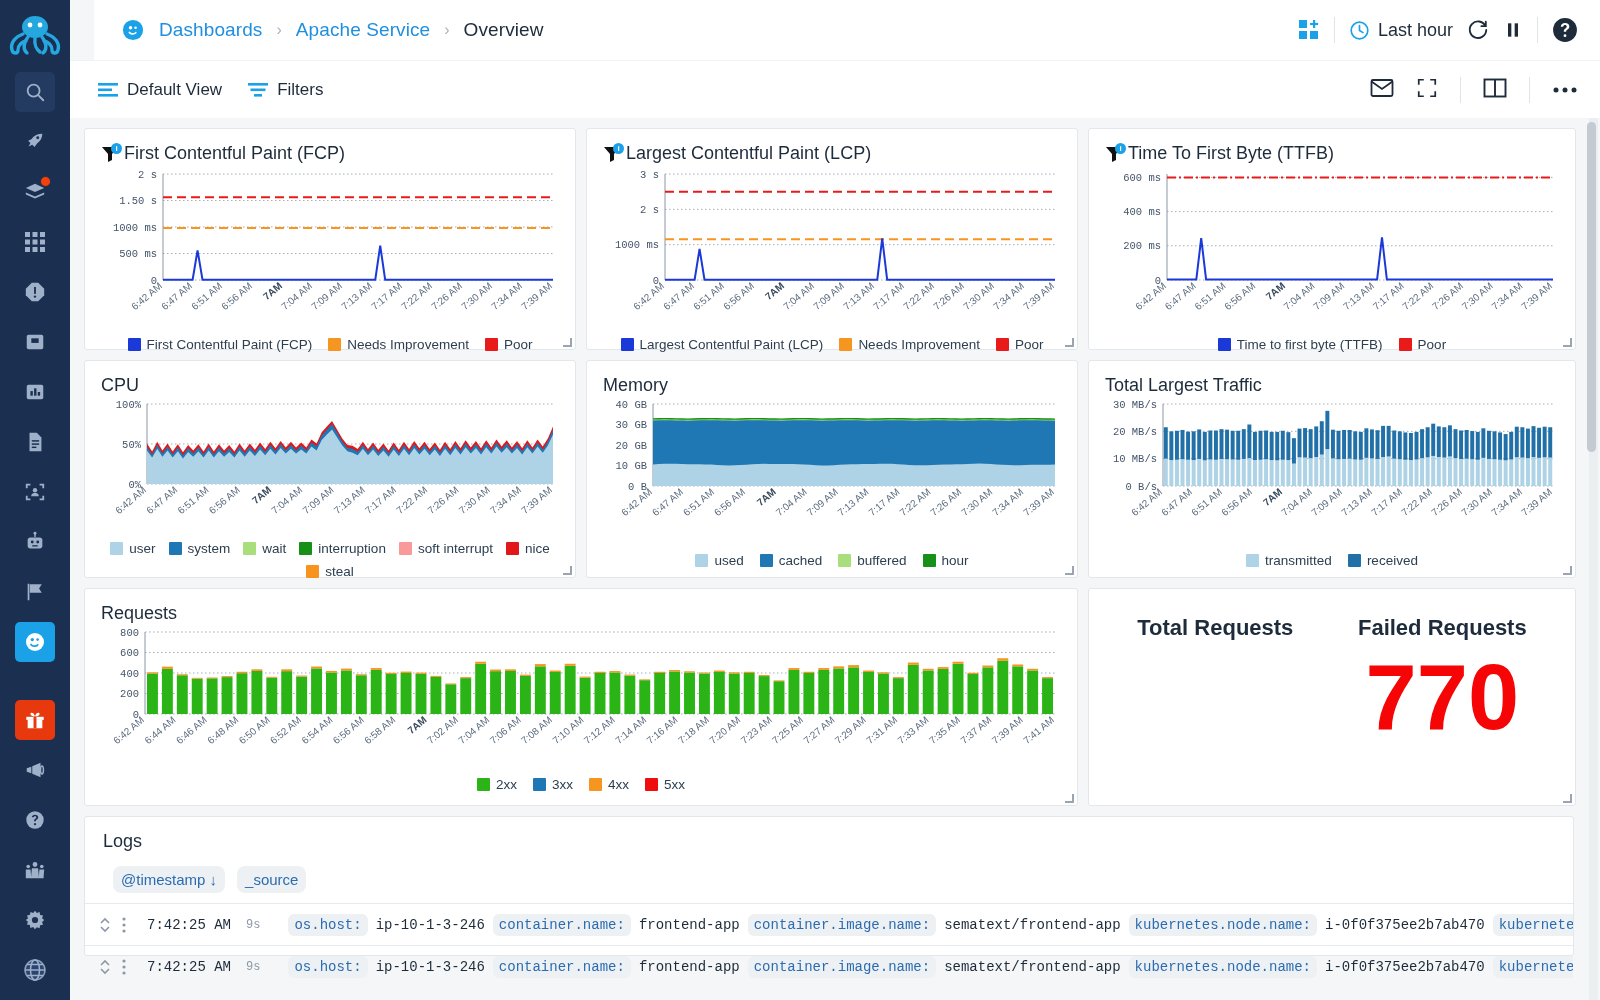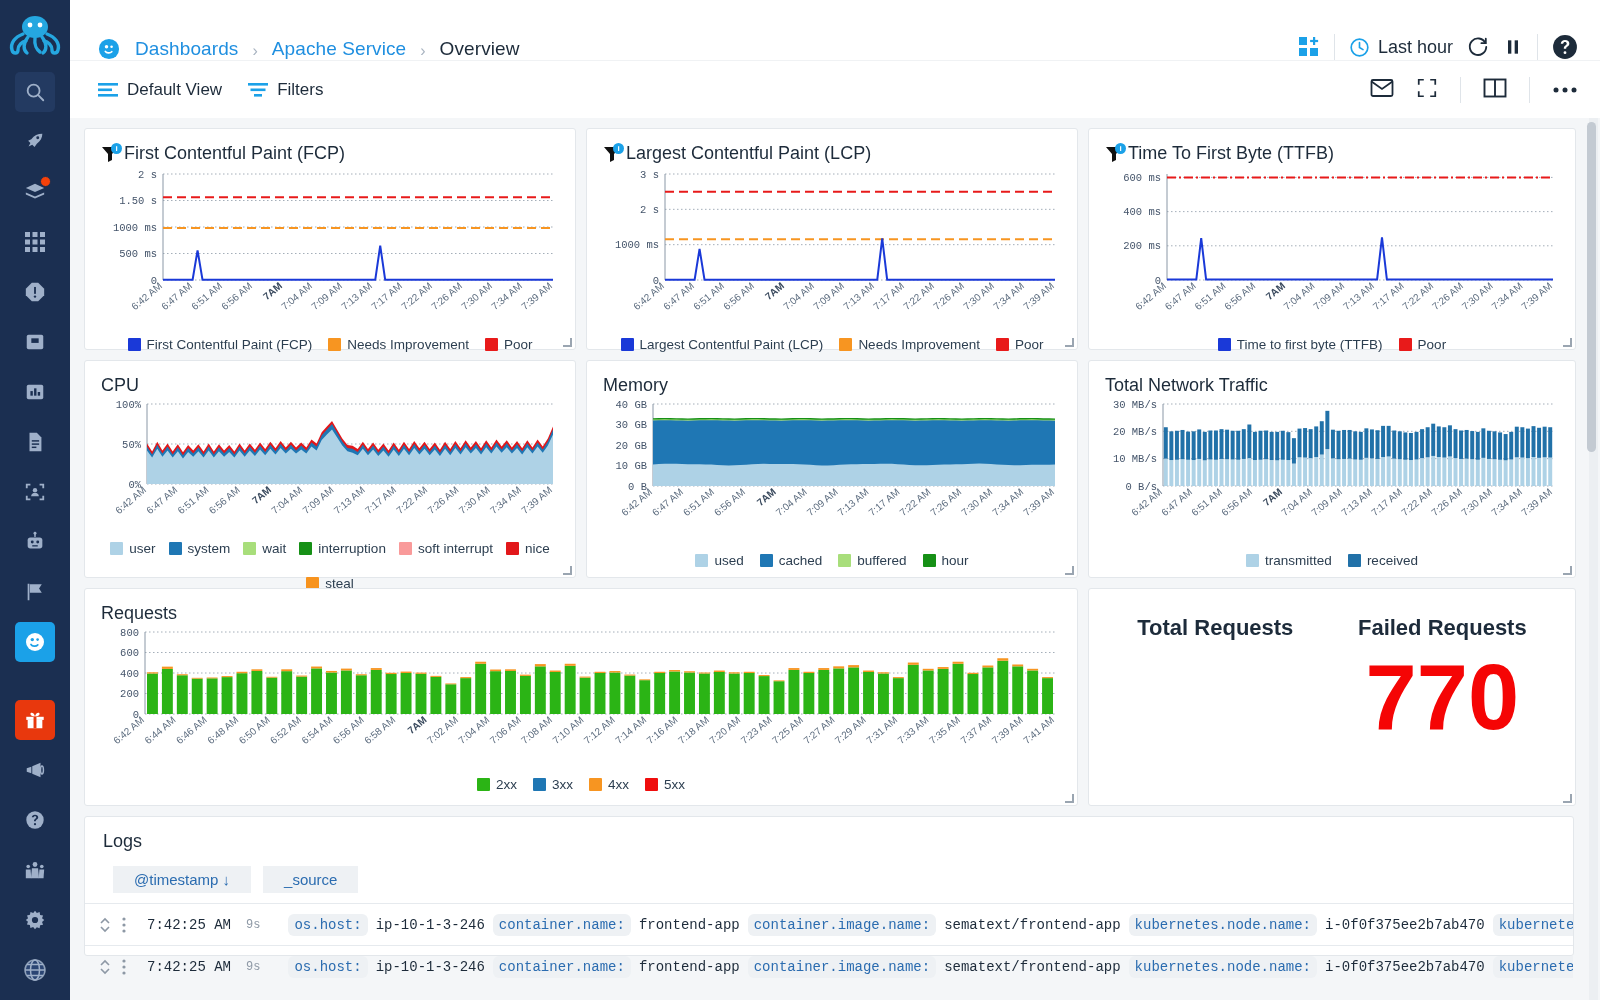--- a/index.html
+++ b/index.html
@@ -30,22 +30,22 @@
   .side-ic.gift { background: #e8380d; color: #fff; }
   .dot-badge {
     position: absolute; top: 4px; right: 4px; width: 11px; height: 11px;
     border-radius: 50%; background: #f4410a; border: 1px solid #1b2f51;
   }
   .side-spacer { flex: 1 1 auto; }
 
   
   .main { flex: 1 1 auto; display: flex; flex-direction: column; background: #f4f6f8; min-width:0;}
   .topbar {
-    background: #ffffff; height: 60px; display: flex; align-items: flex-end;
-    padding: 0 22px 0 28px; gap: 10px;
+    background: #ffffff; height: 60px; display: flex; align-items: center;
+    padding: 0 22px 0 28px; gap: 10px; margin-left: 24px;
   }
   .crumb-logo { width: 22px; height: 22px; flex:0 0 22px; margin-right: 5px;}
   .crumb {
     font-size: 19px; color: #1f8fe0; letter-spacing: .1px;
   }
   .crumb.current { color: #1d2b3a; }
   .crumb-sep { color: #a9b4c1; font-size: 16px; padding: 0 4px; }
   .top-right { margin-left: auto; display: flex; align-items: center; gap: 14px; }
   .vdiv { width: 1px; height: 26px; background: #dfe4e9; }
   .tr-icon { color: #1d2b3a; display:flex; align-items:center; }
@@ -86,21 +86,21 @@
   
   .bignum-panel { display: flex; justify-content: space-around; padding-top: 26px; }
   .stat { text-align: center; }
   .stat-label { font-size: 22px; font-weight: bold; color: #1d2b3a; }
   .stat-val { font-size: 72px; font-weight: bold; line-height: 1.25; margin-top: 22px; }
   .stat-val .unit { font-size: 26px; font-weight: bold; vertical-align: baseline;}
 
   
   .logs-panel { padding-bottom: 0; }
   .logs-head { display: flex; align-items: center; gap: 12px; padding: 14px 0 10px 28px; }
-  .chip { background: #eef1f4; border-radius: 0; padding: 5px 21px; font-size: 15px; color: #2b6cb0; }
+  .chip { background: #eef1f4; border-radius: 8px; padding: 5px 8px; font-size: 15px; color: #2b6cb0; }
   .log-row {
     display: flex; align-items: center; gap: 10px; height: 42px;
     border-top: 1px solid #e6eaee; font-family: "Liberation Mono", monospace;
     font-size: 14px; white-space: nowrap; overflow: hidden;
   }
   .lr-ctrl { color: #8d98a5; display: flex; align-items: center; }
   .lr-time { color: #1d2b3a; }
   .lr-sub { color: #8d98a5; font-size: 12px;}
   .kv-key { background: #eef1f4; color: #2b6cb0; padding: 3px 6px; border-radius: 6px; }
   .kv-val { color: #1d2b3a; }
@@ -577,21 +577,21 @@
                 <text x="0" y="0" font-size="10" fill="#5b6b7e" font-family="&quot;Liberation Sans&quot;, sans-serif" transform="translate(327.0769230769231,95) rotate(-40)" text-anchor="end">7:22 AM</text>
                 <text x="0" y="0" font-size="10" fill="#5b6b7e" font-family="&quot;Liberation Sans&quot;, sans-serif" transform="translate(358.3076923076923,95) rotate(-40)" text-anchor="end">7:26 AM</text>
                 <text x="0" y="0" font-size="10" fill="#5b6b7e" font-family="&quot;Liberation Sans&quot;, sans-serif" transform="translate(389.53846153846155,95) rotate(-40)" text-anchor="end">7:30 AM</text>
                 <text x="0" y="0" font-size="10" fill="#5b6b7e" font-family="&quot;Liberation Sans&quot;, sans-serif" transform="translate(420.7692307692308,95) rotate(-40)" text-anchor="end">7:34 AM</text>
                 <text x="0" y="0" font-size="10" fill="#5b6b7e" font-family="&quot;Liberation Sans&quot;, sans-serif" transform="translate(452,95) rotate(-40)" text-anchor="end">7:39 AM</text>
                 <polygon points="46,88 46,47.400000000000006 51.139240506329116,55.4 56.278481012658226,45.8 61.41772151898734,54.6 66.55696202531645,47.400000000000006 71.69620253164557,55.4 76.83544303797468,48.199999999999996 81.9746835443038,56.2 87.1139240506329,49 92.25316455696202,54.6 97.39240506329114,48.199999999999996 102.53164556962025,55.4 107.67088607594937,47.400000000000006 112.81012658227849,55.4 117.9493670886076,48.199999999999996 123.0886075949367,54.6 128.2278481012658,49 133.36708860759495,55.4 138.50632911392404,47.400000000000006 143.64556962025318,54.6 148.78481012658227,47.400000000000006 153.9240506329114,53.8 159.0632911392405,46.6 164.20253164556962,53 169.34177215189874,45.8 174.48101265822785,52.2 179.62025316455697,45 184.7594936708861,51.4 189.8987341772152,45.8 195.0379746835443,51.4 200.1772151898734,46.6 205.31645569620252,51.4 210.45569620253164,43.4 215.59493670886076,47.400000000000006 220.73417721518987,36.2 225.873417721519,30.599999999999994 231.0126582278481,25 236.15189873417722,33.8 241.29113924050634,42.599999999999994 246.43037974683546,49 251.56962025316454,49.8 256.70886075949363,53 261.8481012658228,45.8 266.9873417721519,53 272.126582278481,46.6 277.2658227848101,53.8 282.40506329113924,47.400000000000006 287.5443037974684,54.6 292.6835443037975,46.6 297.82278481012656,53.8 302.9620253164557,45.8 308.1012658227848,53 313.24050632911394,45 318.37974683544303,52.2 323.5189873417722,45.8 328.65822784810126,53 333.7974683544304,46.6 338.9367088607595,53.8 344.0759493670886,45.8 349.2151898734177,53 354.3544303797468,45 359.49367088607596,52.2 364.63291139240505,44.2 369.7721518987342,51.4 374.9113924050633,45 380.0506329113924,52.2 385.1898734177215,44.2 390.32911392405066,51.4 395.46835443037975,43.4 400.60759493670884,50.6 405.746835443038,44.2 410.88607594936707,51.4 416.0253164556962,45 421.1645569620253,52.2 426.30379746835445,44.2 431.44303797468353,51.4 436.5822784810127,43.4 441.72151898734177,50.6 446.8607594936709,42.599999999999994 452,30.599999999999994 452,88" fill="#e2171a"></polygon>
                 <polygon points="46,88 46,50.400000000000006 51.139240506329116,58.4 56.278481012658226,48.8 61.41772151898734,57.6 66.55696202531645,50.400000000000006 71.69620253164557,58.4 76.83544303797468,51.199999999999996 81.9746835443038,59.2 87.1139240506329,52 92.25316455696202,57.6 97.39240506329114,51.199999999999996 102.53164556962025,58.4 107.67088607594937,50.400000000000006 112.81012658227849,58.4 117.9493670886076,51.199999999999996 123.0886075949367,57.6 128.2278481012658,52 133.36708860759495,58.4 138.50632911392404,50.400000000000006 143.64556962025318,57.6 148.78481012658227,50.400000000000006 153.9240506329114,56.8 159.0632911392405,49.6 164.20253164556962,56 169.34177215189874,48.8 174.48101265822785,55.2 179.62025316455697,48 184.7594936708861,54.4 189.8987341772152,48.8 195.0379746835443,54.4 200.1772151898734,49.6 205.31645569620252,54.4 210.45569620253164,46.4 215.59493670886076,50.400000000000006 220.73417721518987,39.2 225.873417721519,33.599999999999994 231.0126582278481,28 236.15189873417722,36.8 241.29113924050634,45.599999999999994 246.43037974683546,52 251.56962025316454,52.8 256.70886075949363,56 261.8481012658228,48.8 266.9873417721519,56 272.126582278481,49.6 277.2658227848101,56.8 282.40506329113924,50.400000000000006 287.5443037974684,57.6 292.6835443037975,49.6 297.82278481012656,56.8 302.9620253164557,48.8 308.1012658227848,56 313.24050632911394,48 318.37974683544303,55.2 323.5189873417722,48.8 328.65822784810126,56 333.7974683544304,49.6 338.9367088607595,56.8 344.0759493670886,48.8 349.2151898734177,56 354.3544303797468,48 359.49367088607596,55.2 364.63291139240505,47.2 369.7721518987342,54.4 374.9113924050633,48 380.0506329113924,55.2 385.1898734177215,47.2 390.32911392405066,54.4 395.46835443037975,46.4 400.60759493670884,53.6 405.746835443038,47.2 410.88607594936707,54.4 416.0253164556962,48 421.1645569620253,55.2 426.30379746835445,47.2 431.44303797468353,54.4 436.5822784810127,46.4 441.72151898734177,53.6 446.8607594936709,45.599999999999994 452,33.599999999999994 452,88" fill="#1f77b4"></polygon>
                 <polygon points="46,88 46,54.4 51.139240506329116,61.599999999999994 56.278481012658226,52.8 61.41772151898734,60.8 66.55696202531645,54.4 71.69620253164557,61.599999999999994 76.83544303797468,55.2 81.9746835443038,62.4 87.1139240506329,56 92.25316455696202,60.8 97.39240506329114,55.2 102.53164556962025,61.599999999999994 107.67088607594937,54.4 112.81012658227849,61.599999999999994 117.9493670886076,55.2 123.0886075949367,60.8 128.2278481012658,56 133.36708860759495,61.599999999999994 138.50632911392404,54.4 143.64556962025318,60.8 148.78481012658227,54.4 153.9240506329114,60 159.0632911392405,53.6 164.20253164556962,59.2 169.34177215189874,52.8 174.48101265822785,58.4 179.62025316455697,52 184.7594936708861,57.6 189.8987341772152,52.8 195.0379746835443,57.6 200.1772151898734,53.6 205.31645569620252,57.6 210.45569620253164,50.400000000000006 215.59493670886076,54.4 220.73417721518987,44 225.873417721519,38.4 231.0126582278481,33.599999999999994 236.15189873417722,41.6 241.29113924050634,49.6 246.43037974683546,55.2 251.56962025316454,56.8 256.70886075949363,59.2 261.8481012658228,52.8 266.9873417721519,59.2 272.126582278481,53.6 277.2658227848101,60 282.40506329113924,54.4 287.5443037974684,60.8 292.6835443037975,53.6 297.82278481012656,60 302.9620253164557,52.8 308.1012658227848,59.2 313.24050632911394,52 318.37974683544303,58.4 323.5189873417722,52.8 328.65822784810126,59.2 333.7974683544304,53.6 338.9367088607595,60 344.0759493670886,52.8 349.2151898734177,59.2 354.3544303797468,52 359.49367088607596,58.4 364.63291139240505,51.199999999999996 369.7721518987342,57.6 374.9113924050633,52 380.0506329113924,58.4 385.1898734177215,51.199999999999996 390.32911392405066,57.6 395.46835443037975,50.400000000000006 400.60759493670884,56.8 405.746835443038,51.199999999999996 410.88607594936707,57.6 416.0253164556962,52 421.1645569620253,58.4 426.30379746835445,51.199999999999996 431.44303797468353,57.6 436.5822784810127,50.400000000000006 441.72151898734177,56.8 446.8607594936709,49.6 452,38.4 452,88" fill="#aed2e6"></polygon>
               </svg>
           </div>
-          <div class="legend" style="gap:20px 13px;" id="leg-cpu">
+          <div class="legend" style="gap:8px 13px;" id="leg-cpu">
               <div class="leg">
                 <span class="sw" style="background: rgb(174, 210, 230);"></span>
                 <span>user</span>
               </div>
               <div class="leg">
                 <span class="sw" style="background: rgb(31, 119, 180);"></span>
                 <span>system</span>
               </div>
               <div class="leg">
                 <span class="sw" style="background: rgb(168, 222, 123);"></span>
@@ -667,21 +667,21 @@
               </div>
               <div class="leg">
                 <span class="sw" style="background: rgb(22, 144, 22);"></span>
                 <span>hour</span>
               </div>
             </div>
           <span class="resize"></span>
         </div>
 
         <div class="panel" style="width:488px;height:218px;">
-          <div class="ptitle">Total Network Traffic</div>
+          <div class="ptitle">Total Largest Traffic</div>
           <div class="chart-wrap">
             <svg width="454" height="152" viewBox="0 0 454 152" id="svg-net">
                 <line x1="58" x2="448" y1="8" y2="8" stroke="#9aa5b1" stroke-width="0.9" stroke-dasharray="1.5 2.5"></line>
                 <text x="52" y="11.6" text-anchor="end" font-size="10.5" fill="#44546a" font-family="&quot;Liberation Mono&quot;, monospace">30 MB/s</text>
                 <line x1="58" x2="448" y1="35.333333333333336" y2="35.333333333333336" stroke="#9aa5b1" stroke-width="0.9" stroke-dasharray="1.5 2.5"></line>
                 <text x="52" y="38.93333333333334" text-anchor="end" font-size="10.5" fill="#44546a" font-family="&quot;Liberation Mono&quot;, monospace">20 MB/s</text>
                 <line x1="58" x2="448" y1="62.66666666666667" y2="62.66666666666667" stroke="#9aa5b1" stroke-width="0.9" stroke-dasharray="1.5 2.5"></line>
                 <text x="52" y="66.26666666666667" text-anchor="end" font-size="10.5" fill="#44546a" font-family="&quot;Liberation Mono&quot;, monospace">10 MB/s</text>
                 <line x1="58" x2="448" y1="90" y2="90" stroke="#9aa5b1" stroke-width="0.9" stroke-dasharray="1.5 2.5"></line>
                 <text x="52" y="93.6" text-anchor="end" font-size="10.5" fill="#44546a" font-family="&quot;Liberation Mono&quot;, monospace">0 B/s</text>

